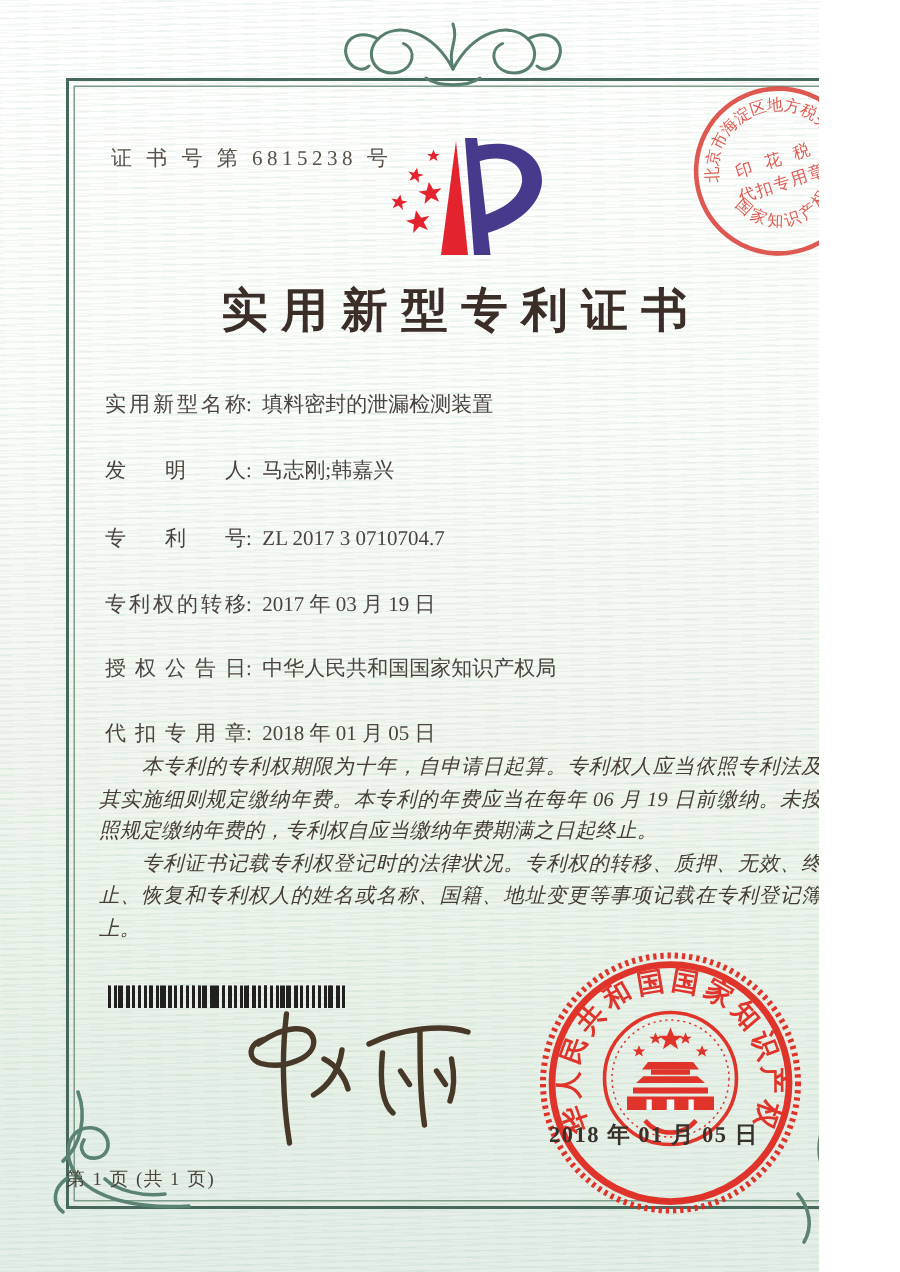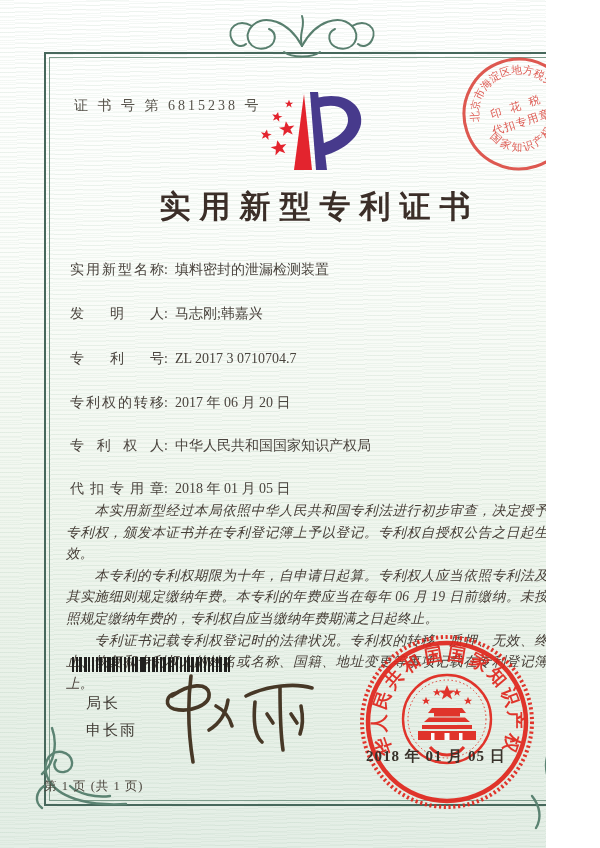--- a/index.html
+++ b/index.html
@@ -23,21 +23,21 @@
   }
   .ornament{position:absolute;z-index:2;pointer-events:none;}
   .cert-no{
     position:absolute;left:74px;top:97px;z-index:3;
     font-size:14px;color:#56524a;letter-spacing:3px;
   }
   .logo{position:absolute;left:232px;top:82px;width:136px;height:94px;z-index:3;}
   .title{
     position:absolute;left:44px;top:186px;width:518px;z-index:3;
     text-align:center;font-size:31px;font-weight:bold;color:#3b2e28;
-    letter-spacing:9px;text-indent:9px;padding-left:12px;
+    letter-spacing:9px;text-indent:9px;
   }
   .fields{position:absolute;left:70px;top:0;z-index:3;width:470px;}
   .field{
     position:absolute;left:0;white-space:nowrap;
     font-size:14px;color:#4a443e;
   }
   .field .lbl{display:inline-block;width:94px;text-align:justify;text-align-last:justify;}
   .field .colon{margin-right:7px;}
   .paras{
     position:absolute;left:66px;top:500px;width:482px;z-index:3;
@@ -147,42 +147,37 @@
     <div class="field" style="top:261px;">
       <span class="lbl">实用新型名称</span><span class="colon">:</span><span>填料密封的泄漏检测装置</span>
     </div>
     <div class="field" style="top:305px;">
       <span class="lbl">发明人</span><span class="colon">:</span><span>马志刚;韩嘉兴</span>
     </div>
     <div class="field" style="top:350px;">
       <span class="lbl">专利号</span><span class="colon">:</span><span>ZL 2017 3 0710704.7</span>
     </div>
     <div class="field" style="top:394px;">
-      <span class="lbl">专利权的转移</span><span class="colon">:</span><span>2017 年 06 月 20 日</span>
+      <span class="lbl">专利权的转移</span><span class="colon">:</span><span>2017 年 03 月 19 日</span>
     </div>
     <div class="field" style="top:437px;">
-      <span class="lbl">专利权人</span><span class="colon">:</span><span>中华人民共和国国家知识产权局</span>
+      <span class="lbl">授权公告日</span><span class="colon">:</span><span>中华人民共和国国家知识产权局</span>
     </div>
     <div class="field" style="top:480px;">
       <span class="lbl">代扣专用章</span><span class="colon">:</span><span>2018 年 01 月 05 日</span>
     </div>
   </div>
 
   <div class="paras">
-    <p>本实用新型经过本局依照中华人民共和国专利法进行初步审查，决定授予专利权，颁发本证书并在专利登记簿上予以登记。专利权自授权公告之日起生效。</p>
     <p>本专利的专利权期限为十年，自申请日起算。专利权人应当依照专利法及其实施细则规定缴纳年费。本专利的年费应当在每年 06 月 19 日前缴纳。未按照规定缴纳年费的，专利权自应当缴纳年费期满之日起终止。</p>
     <p>专利证书记载专利权登记时的法律状况。专利权的转移、质押、无效、终止、恢复和专利权人的姓名或名称、国籍、地址变更等事项记载在专利登记簿上。</p>
   </div>
 
   <div class="barcode"></div>
 
-  <div class="officer">
-    <div>局长</div>
-    <div>申长雨</div>
-  </div>
 
   <svg class="signature" viewBox="0 0 175 105">
     <g stroke="#473827" stroke-width="3.6" fill="none" stroke-linecap="round">
       <path d="M22,32 C40,19 57,19 59,29 C61,41 40,49 24,45 C14,42 16,31 26,29"></path>
       <path d="M41,12 C38,36 38,68 43,98"></path>
       <path d="M78,36 C76,50 69,60 59,66"></path>
       <path d="M66,42 C74,46 80,54 82,62"></path>
       <path d="M96,32 C118,21 146,19 162,24"></path>
       <path d="M130,23 C130,44 130,66 133,86"></path>
       <path d="M105,38 C103,58 105,72 112,78"></path>

